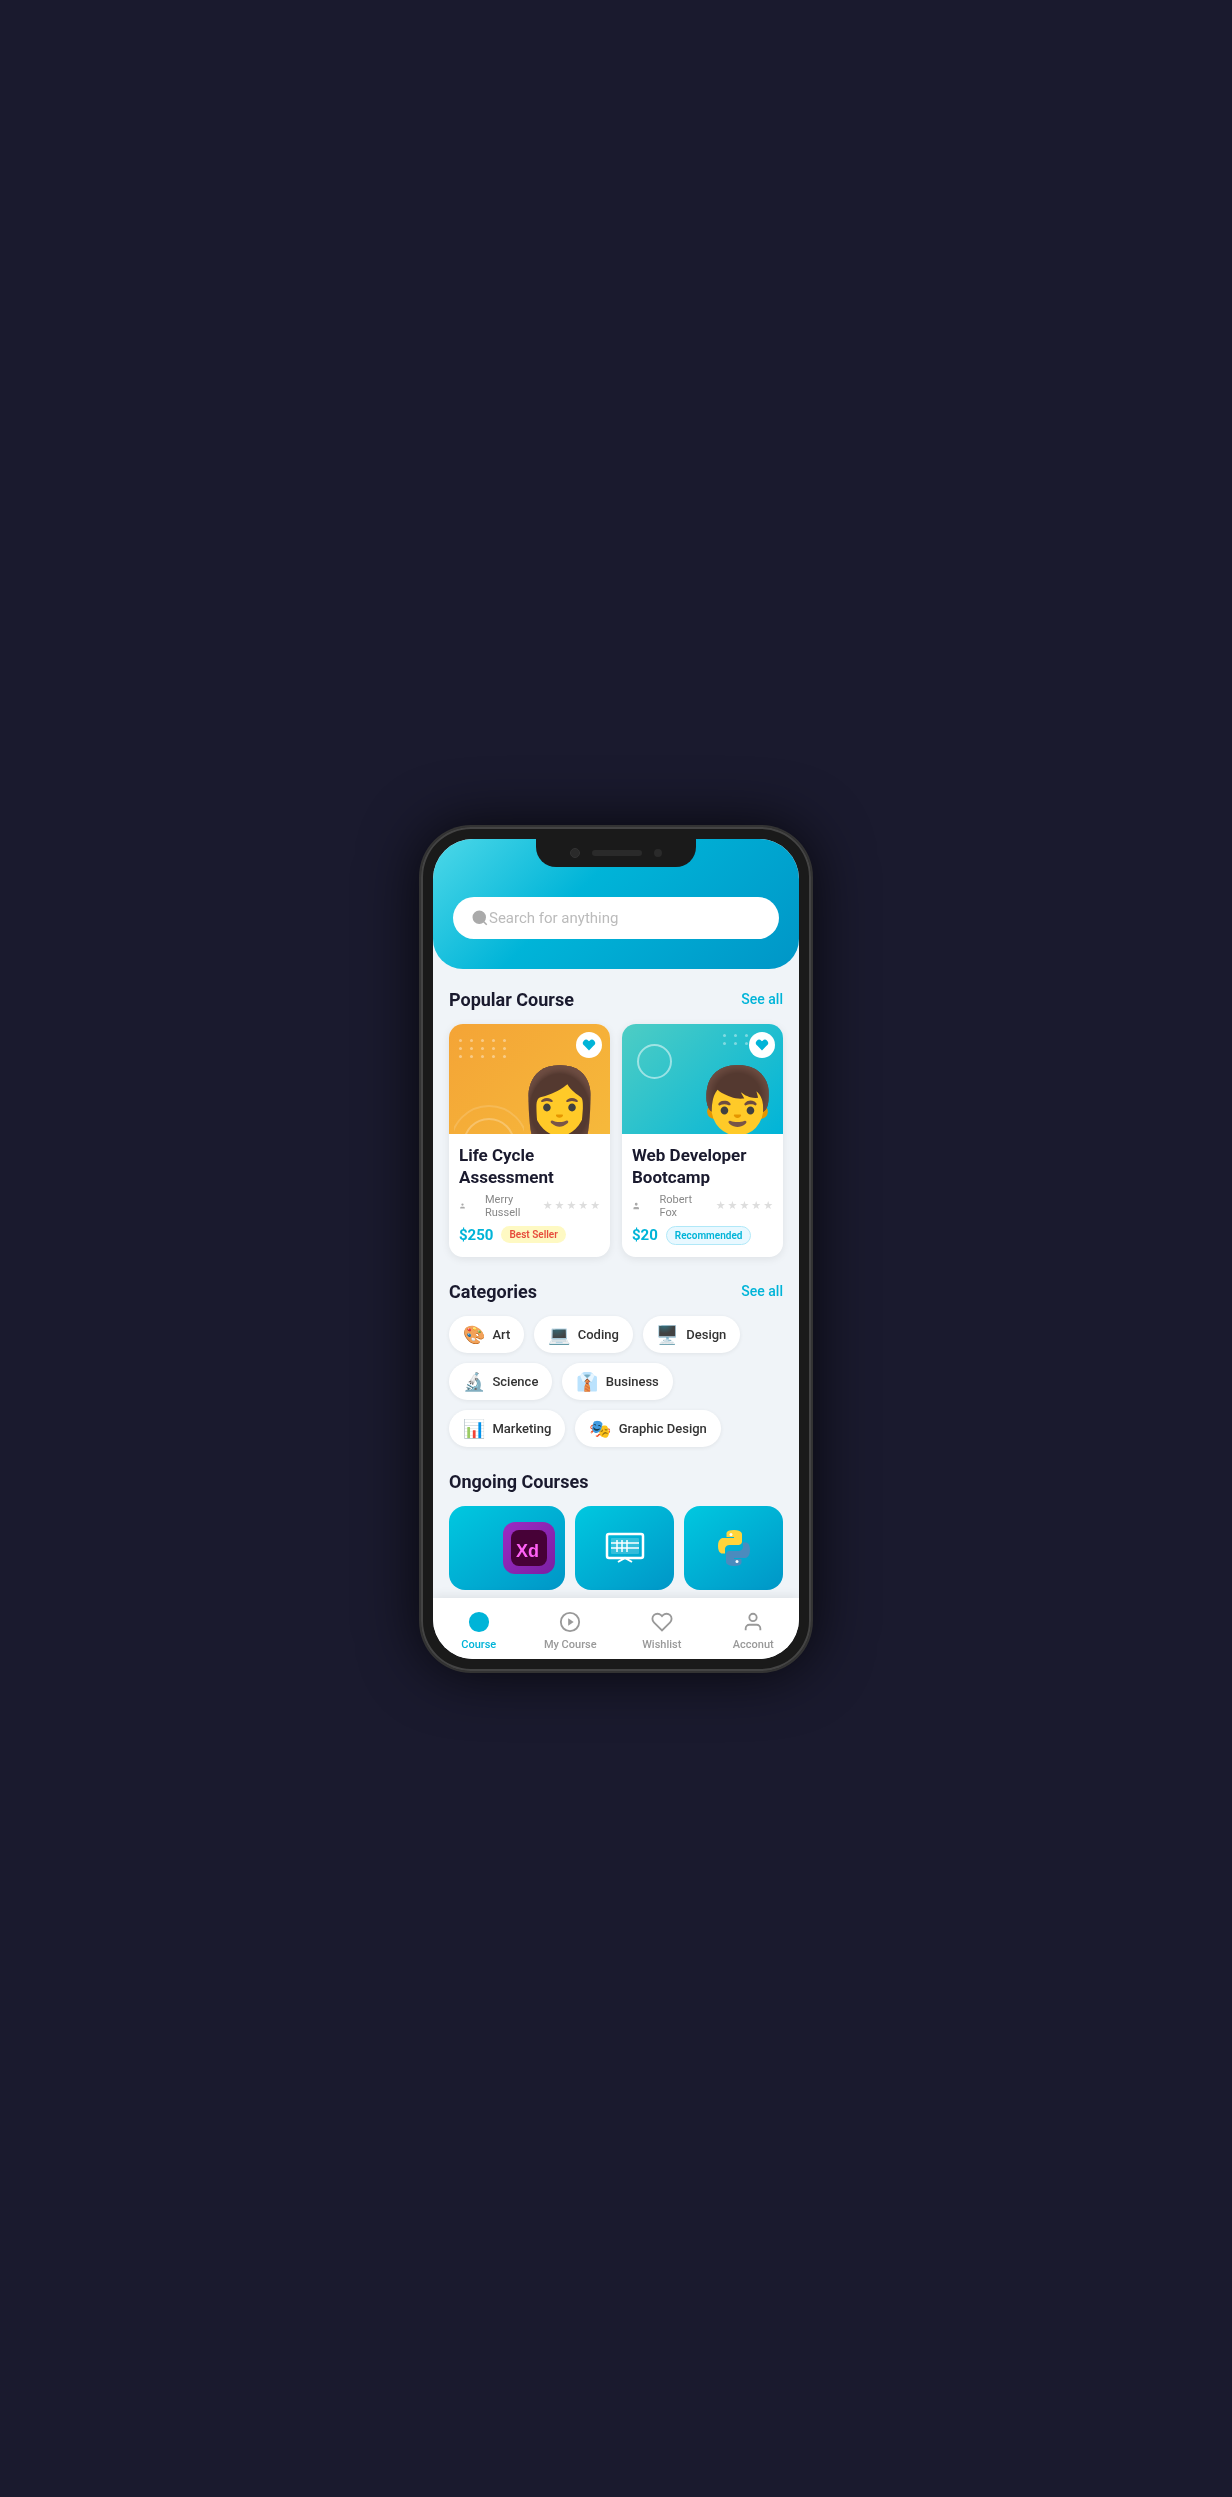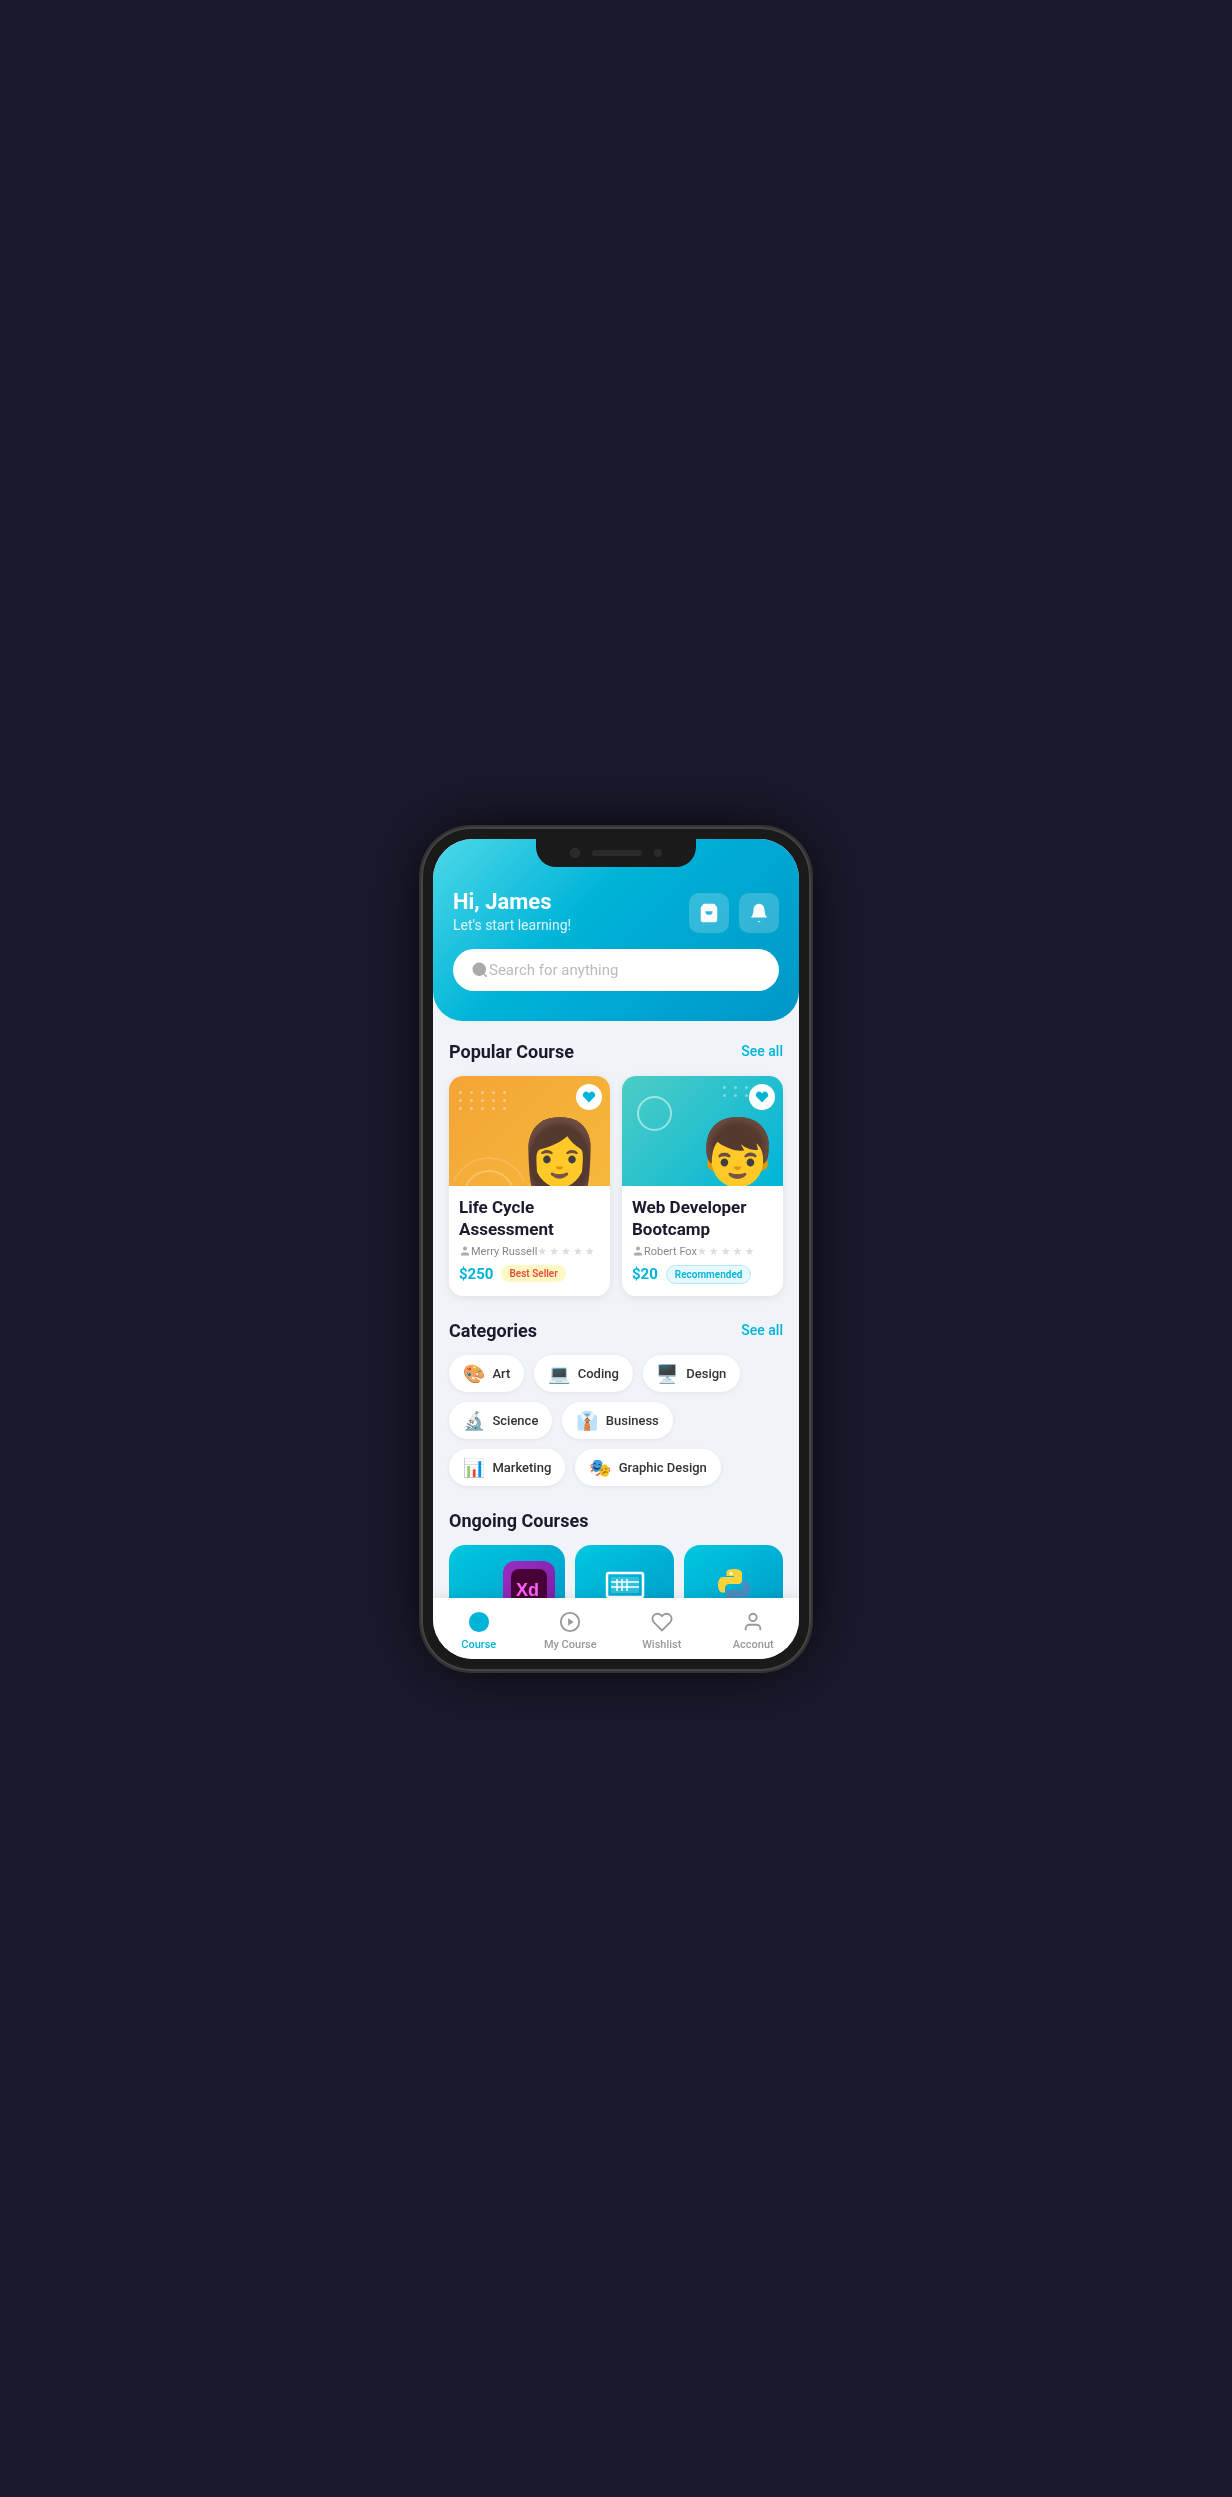--- a/index.html
+++ b/index.html
@@ -221,21 +221,21 @@
     .course-name {
       font-size: 17px;
       font-weight: 700;
       color: #1a1a2e;
       margin-bottom: 5px;
       line-height: 1.3;
     }
     .course-author {
       display: flex;
       align-items: center;
-      gap: 0;
+      gap: 19px;
       font-size: 11px;
       color: #888;
       margin-bottom: 7px;
     }
     .course-author svg {
       width: 12px;
       height: 12px;
       fill: #aaa;
     }
     .stars {
@@ -381,38 +381,20 @@
 
 <div class="phone-frame">
   <div class="notch">
     <div class="notch-camera"></div>
     <div class="notch-speaker"></div>
     <div class="notch-dot"></div>
   </div>
   <div class="phone-screen">
 
     <div class="header">
-      <div class="header-top">
-        <div class="header-greeting">
-          <h2>Hi, James</h2>
-          <p>Let's start learning!</p>
-        </div>
-        <div class="header-icons">
-          <div class="icon-btn">
-            <svg viewBox="0 0 24 24">
-              <path d="M6 2L3 6v14a2 2 0 002 2h14a2 2 0 002-2V6l-3-4H6zM3 6h18M16 10a4 4 0 01-8 0"></path>
-            </svg>
-          </div>
-          <div class="icon-btn">
-            <svg viewBox="0 0 24 24">
-              <path d="M18 8A6 6 0 006 8c0 7-3 9-3 9h18s-3-2-3-9M13.73 21a2 2 0 01-3.46 0"></path>
-            </svg>
-          </div>
-        </div>
-      </div>
 
       <div class="search-bar">
         <svg viewBox="0 0 24 24" fill="none" stroke="#aaa" stroke-width="2">
           <circle cx="11" cy="11" r="8"></circle>
             <path d="m21 21-4.35-4.35"></path>
         </svg>
         <span>Search for anything</span>
       </div>
     </div>
 

